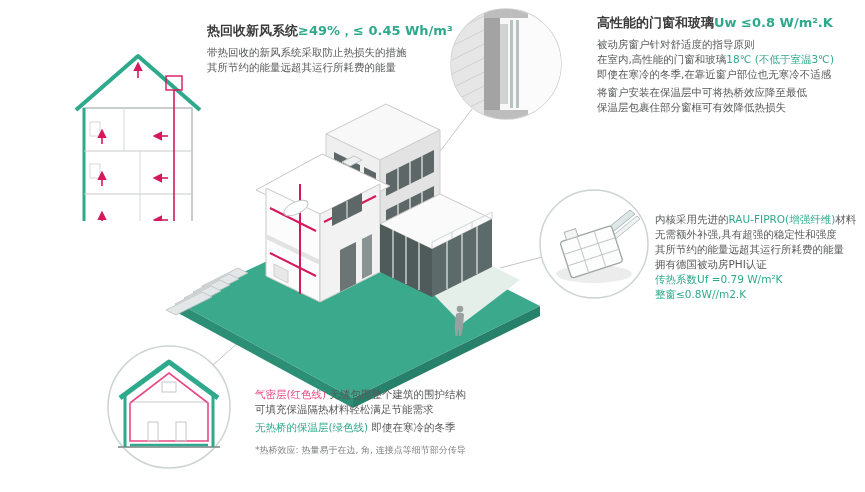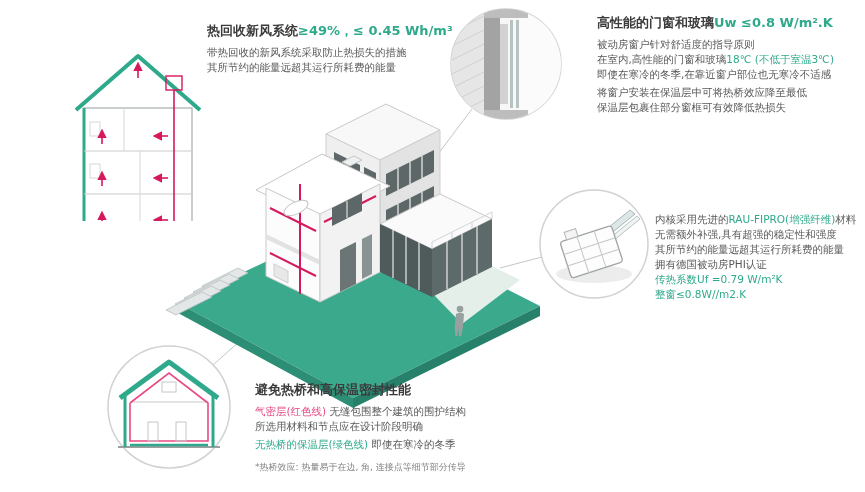--- a/index.html
+++ b/index.html
@@ -213,22 +213,21 @@
       <div><span>内核采用先进的</span><span class="green">RAU-FIPRO(增强纤维)</span><span>材料</span></div>
       <div>无需额外补强,具有超强的稳定性和强度</div>
       <div>其所节约的能量远超其运行所耗费的能量</div>
       <div>拥有德国被动房PHI认证</div>
       <div class="greenb">传热系数Uf =0.79 W/m²K</div>
       <div class="greenb">整窗≤0.8W//m2.K</div>
     </div>
   </div>
 
   <div class="abs" style="left:255px;top:381px;width:320px">
-    <div class="title">避免热桥和高保温密封性能</div>
     <div class="body mt6">
       <div><span class="magenta">气密层(红色线)</span><span> 无缝包围整个建筑的围护结构</span></div>
-      <div>所选用材料和节点应在设计阶段明确</div>
+      <div>可填充保温隔热材料轻松满足节能需求</div>
       <div class="gap"><span class="green">无热桥的保温层(绿色线)</span><span> 即使在寒冷的冬季</span></div>
       <div class="small">*热桥效应: 热量易于在边, 角, 连接点等细节部分传导</div>
     </div>
   </div>
 
 </div>
 
 </body></html>

